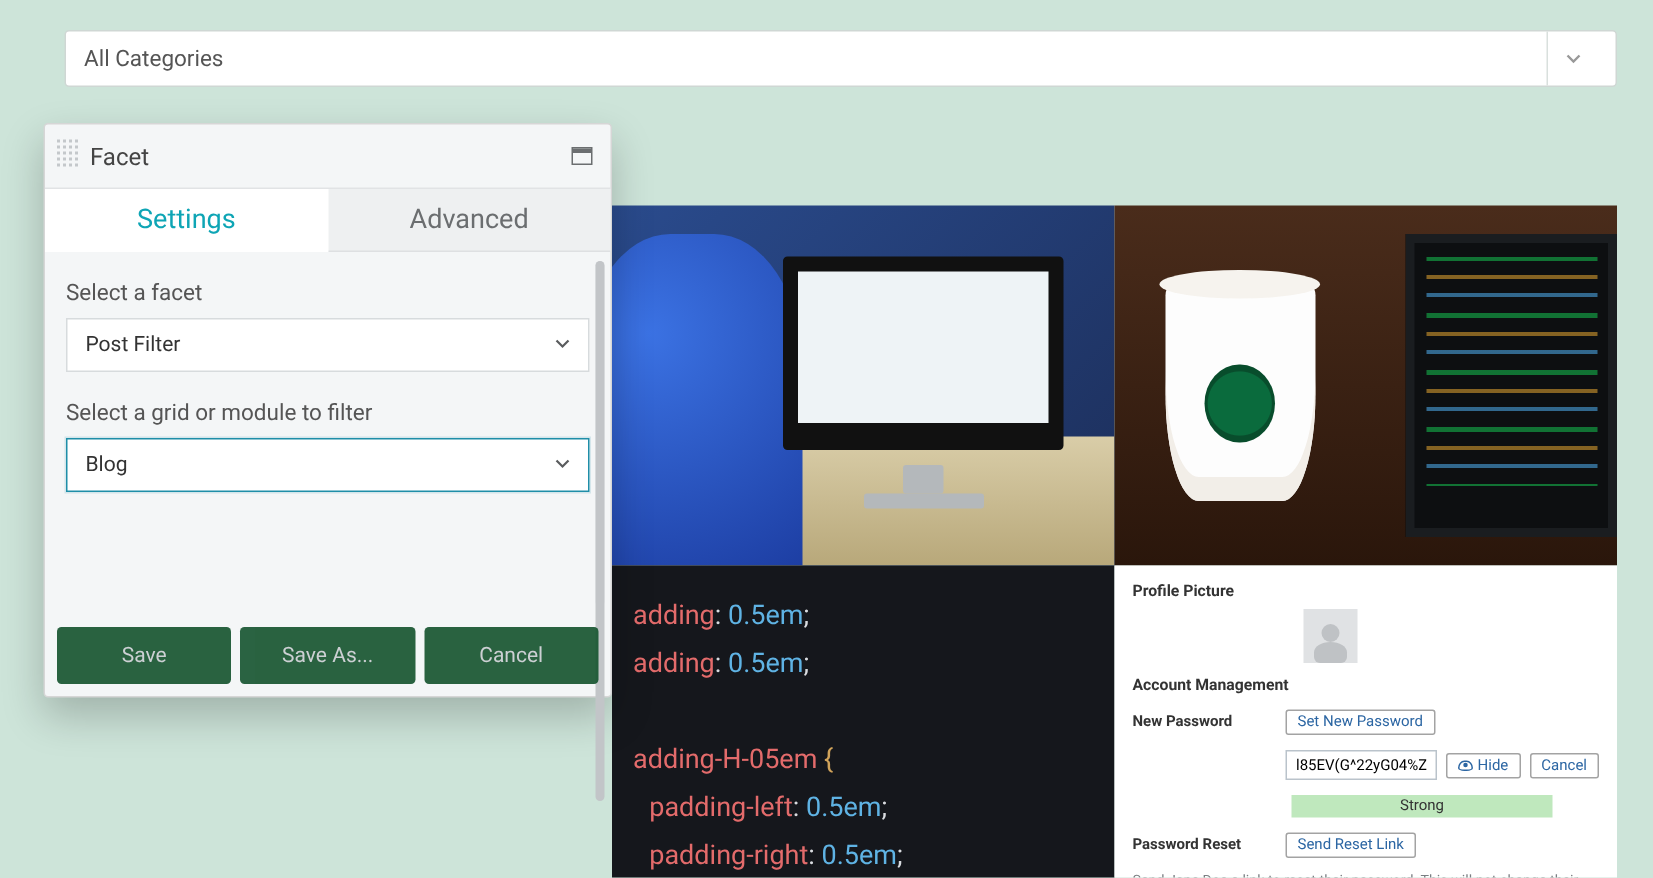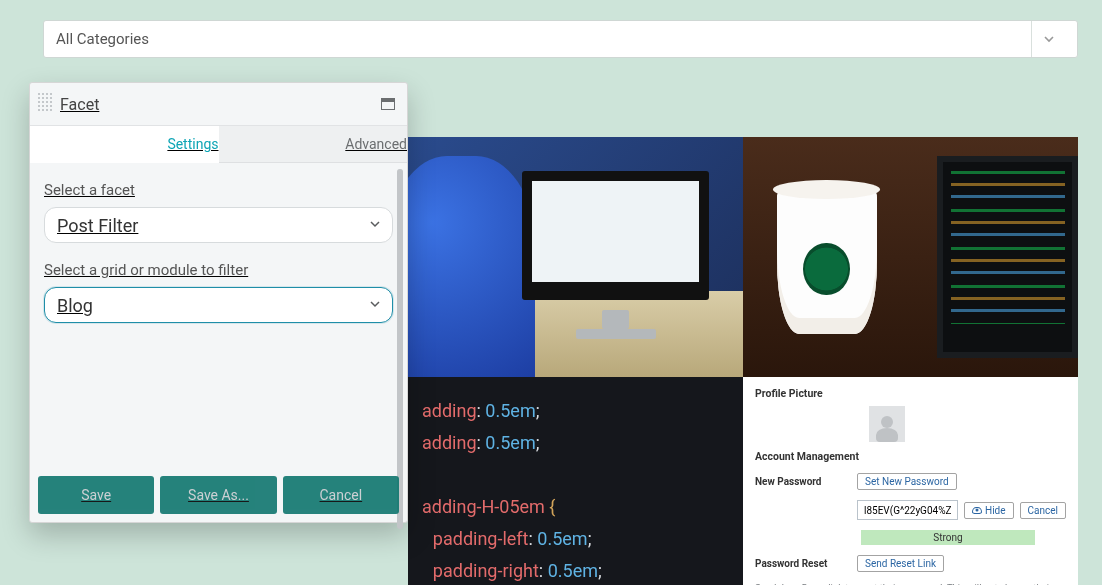--- a/index.html
+++ b/index.html
@@ -20,62 +20,62 @@
       margin-left: auto;
       width: 34px; height: 36px;
       border-left: 1px solid #d9e0dd;
       display: flex; align-items: center; justify-content: center;
       color: #999;
     }
 
     .panel {
       position: absolute;
       left: 29px; top: 82px;
-      width: 379px; height: 441px;
+      width: 379px; height: 383px;
       background: #f4f6f7;
       border: 1px solid #d6d6d6;
       border-radius: 3px;
       box-shadow: 0 12px 28px rgba(0,0,0,0.22);
-      display: flex; flex-direction: column; text-decoration: underline;
+      display: flex; flex-direction: column;
     }
     .panel-head {
       display: flex; align-items: center;
       padding: 10px 12px 10px 8px;
       border-bottom: 1px solid #e1e3e5;
     }
     .drag-grip {
       width: 14px; height: 22px;
       display: grid; grid-template-columns: repeat(4, 2px); grid-auto-rows: 2px;
       gap: 2px; margin-right: 8px;
     }
     .drag-grip span { background: #c4c8cb; width: 2px; height: 2px; }
     .panel-title { font-size: 16px; color: #444; }
     .win-icon { margin-left: auto; width: 14px; height: 12px; border: 1.5px solid #6b6e70; position: relative; }
     .win-icon::before { content: ""; position: absolute; top: 0; left: 0; right: 0; height: 3px; background: #6b6e70; }
 
     .tabs { display: flex; background: #eef0f1; }
-    .tab { flex: 1; text-align: right; padding: 10px 0; font-size: 14px; color: #6b6e70; cursor: pointer; border-bottom: 1px solid #dee0e2; }
+    .tab { flex: 1; text-align: center; padding: 10px 0; font-size: 18px; color: #6b6e70; cursor: pointer; border-bottom: 1px solid #dee0e2; }
     .tab.active { background: #fff; color: #0ea5b5; border-bottom: 1px solid #fff; }
 
     .panel-body { padding: 18px 14px; flex: 1; position: relative; }
     .panel-body .scroll-track { position: absolute; right: 4px; top: 6px; bottom: 6px; width: 6px; background: #e5e7e9; border-radius: 3px; }
     .panel-body .scroll-thumb { position: absolute; right: 4px; top: 6px; width: 6px; height: 360px; background: #c2c5c8; border-radius: 3px; }
 
     .form-label { font-size: 15px; color: #555; margin-bottom: 8px; }
     .select-ctl {
-      width: 100%; height: 36px; background: #fff; border: 1px solid #d7dbdd; border-radius: 12px;
-      display: flex; align-items: center; padding: 0 12px; font-size: 18px; color: #333;
+      width: 100%; height: 36px; background: #fff; border: 1px solid #d7dbdd; border-radius: 0;
+      display: flex; align-items: center; padding: 0 12px; font-size: 14px; color: #333;
       margin-bottom: 18px; position: relative;
     }
     .select-ctl.highlight { border: 1px solid #1f8ea8; box-shadow: 0 0 0 1px rgba(31,142,168,0.15); }
     .select-ctl .caret { margin-left: auto; color: #5a5c5e; font-size: 12px; }
 
     .panel-footer { display: flex; gap: 6px; padding: 8px; }
     .panel-footer .btn {
-      flex: 1; height: 38px; background: #0f766e; color: #c8ccd0;
+      flex: 1; height: 38px; background: #14532d; color: #c8ccd0;
       border: none; border-radius: 3px; font-size: 14px; cursor: pointer;
       opacity: 0.9;
     }
 
     .gallery { position: absolute; left: 408px; top: 137px; right: 24px; height: 448px; display: grid; grid-template-columns: 1fr 1fr; grid-template-rows: 240px 210px; gap: 0; }
     .gimg { width: 100%; height: 100%; position: relative; overflow: hidden; }
 
     
     .g1 { background: linear-gradient(135deg,#2a4b8d,#1c2e5a); }
     .g1 .desk { position:absolute; bottom:0; left:0; right:0; height:36%; background: linear-gradient(#d9cda8,#b8a87a); }

